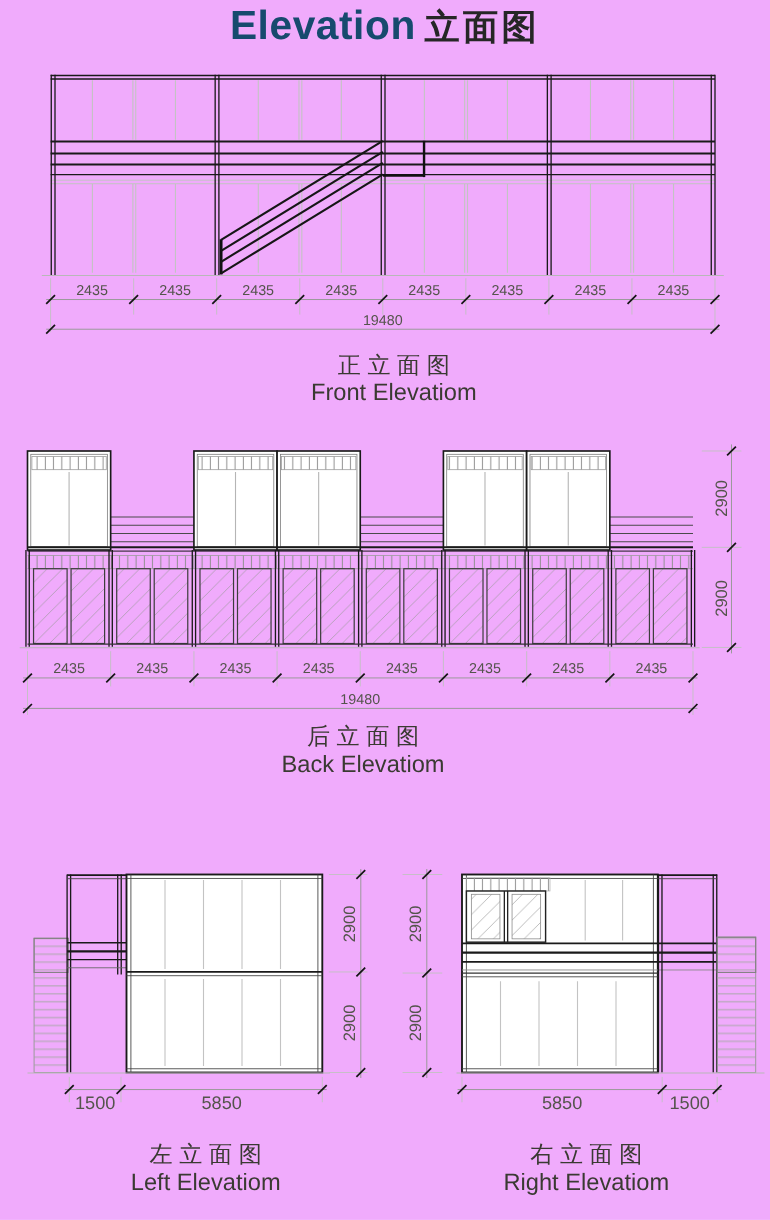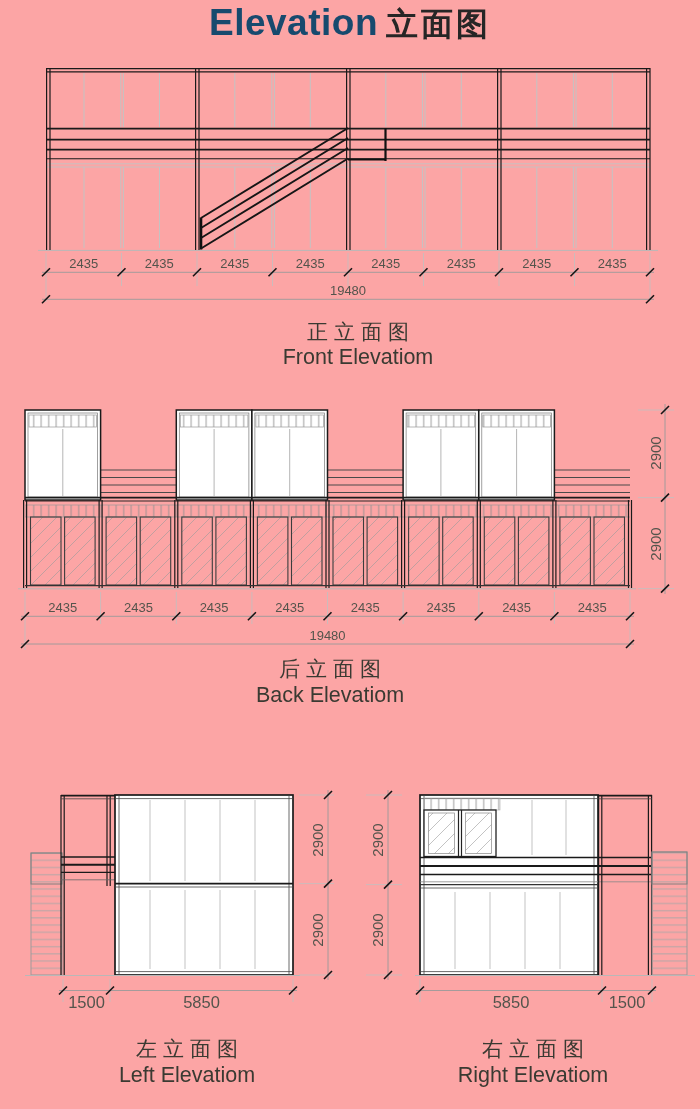--- a/index.html
+++ b/index.html
@@ -1,16 +1,16 @@
 <!DOCTYPE html>
 <html><head>
 <meta charset="utf-8">
 <style>
   html,body{margin:0;padding:0;background:#ffffff;}
-  .canvas{position:relative;width:700px;height:1109px;background:#fca5a5;overflow:hidden;
+  .canvas{position:relative;width:700px;height:1109px;background:#f0abfc;overflow:hidden;
           font-family:"Liberation Sans", sans-serif;}
   .page-title{position:absolute;top:0;left:0;width:700px;text-align:center;margin:0;
               line-height:46px;white-space:nowrap;}
   .page-title .t-en{font-size:37px;font-weight:800;color:#174A6E;letter-spacing:0.5px;}
   .page-title .t-zh{font-size:32px;font-weight:800;color:#262626;letter-spacing:3px;margin-left:8px;}
   svg{position:absolute;left:0;top:0;}
   text{font-family:"Liberation Sans", sans-serif;}
   .dim{font-size:13px;fill:#54544c;}
   .dimL{font-size:16.5px;fill:#54544c;}
   .dimV{font-size:15px;fill:#54544c;}

